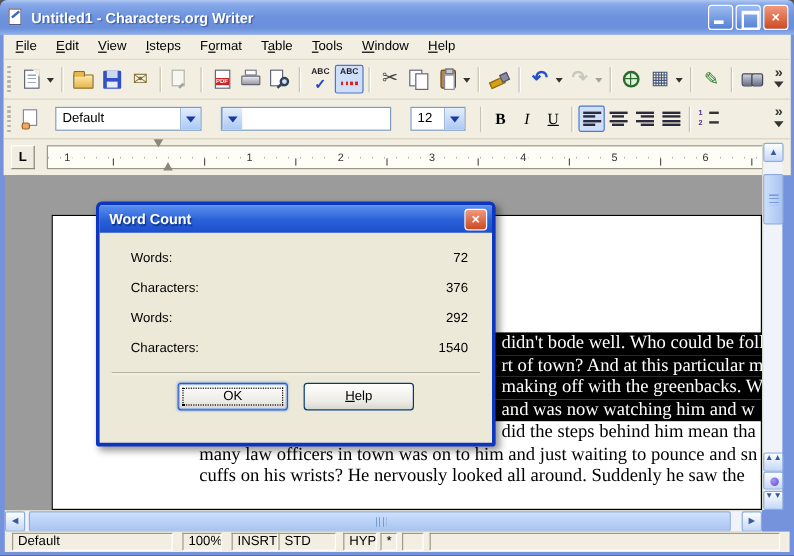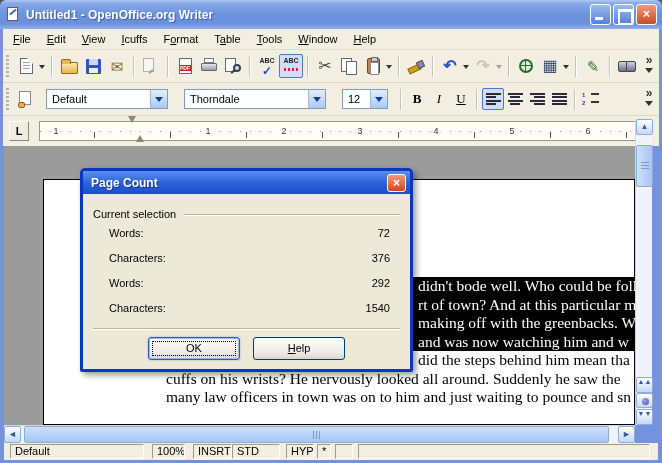--- a/index.html
+++ b/index.html
@@ -202,33 +202,33 @@
 </head>
 <body>
 
 <div id="win">
 
   <div class="titlebar">
     <span class="appicon">
         <span class="pg"></span>
         <span class="pen"></span>
       </span>
-    <span class="title-text">Untitled1 - OpenOffice.org Writer</span>
+    <span class="title-text">Untitled1 - Characters.org Writer</span>
     <span class="winbtns">
       <span class="wbtn min"></span>
       <span class="wbtn max"></span>
       <span class="wbtn close">×</span>
     </span>
   </div>
 
   <div class="menubar">
     <span class="menu-item"><span></span><span class="key">F</span><span>ile</span></span>
     <span class="menu-item"><span></span><span class="key">E</span><span>dit</span></span>
     <span class="menu-item"><span></span><span class="key">V</span><span>iew</span></span>
-    <span class="menu-item"><span></span><span class="key">I</span><span>cuffs</span></span>
+    <span class="menu-item"><span></span><span class="key">I</span><span>steps</span></span>
     <span class="menu-item"><span>F</span><span class="key">o</span><span>rmat</span></span>
     <span class="menu-item"><span>T</span><span class="key">a</span><span>ble</span></span>
     <span class="menu-item"><span></span><span class="key">T</span><span>ools</span></span>
     <span class="menu-item"><span></span><span class="key">W</span><span>indow</span></span>
     <span class="menu-item"><span></span><span class="key">H</span><span>elp</span></span>
   </div>
 
   <div class="tb tb1">
     <span class="grip"></span>
     <span class="tbgroup">
@@ -346,21 +346,20 @@
           <span class="hand"></span>
         </span>
       </span>
     <span class="combo" style="width:122px">
       <span class="val">Default</span>
       <span class="dd">
           <i></i>
         </span>
     </span>
     <span class="combo" style="width:142px">
-      <span class="val">Thorndale</span>
       <span class="dd">
           <i></i>
         </span>
     </span>
     <span class="combo" style="width:46px;margin-right:8px">
       <span class="val">12</span>
       <span class="dd">
           <i></i>
         </span>
     </span>
@@ -436,22 +435,22 @@
   </div>
 
   <div class="docwrap">
     <div class="page">
       <div class="textcol">
         <div class="ln sel"><span class="ind" style="display:inline-block">didn't bode well. Who could be foll</span></div>
         <div class="ln sel"><span class="ind" style="display:inline-block">rt of town? And at this particular m</span></div>
         <div class="ln sel"><span class="ind" style="display:inline-block">making off with the greenbacks. W</span></div>
         <div class="ln sel"><span class="ind" style="display:inline-block">and was now watching him and w</span></div>
         <div class="ln ind">did the steps behind him mean tha</div>
+        <div class="ln">many law officers in town was on to him and just waiting to pounce and sn</div>
         <div class="ln">cuffs on his wrists? He nervously looked all around. Suddenly he saw the</div>
-        <div class="ln">many law officers in town was on to him and just waiting to pounce and sn</div>
       </div>
     </div>
   </div>
 
   <div class="vscroll">
     <span class="sbtn" style="top:0">▲</span>
     <span class="vthumb"></span>
     <span class="sbtn dblar" style="top:258px">▲▲</span>
     <span class="navdot" style="top:274px">
         <b></b>
@@ -460,28 +459,24 @@
   </div>
 
   <div class="hscroll">
     <span class="hbtn" style="left:0">◄</span>
     <span class="hthumb"></span>
     <span class="hbtn" style="left:614px">►</span>
   </div>
 
   <div class="dialog">
     <div class="dtitle">
-      <span class="txt">Page Count</span>
+      <span class="txt">Word Count</span>
       <span class="dclose">×</span>
     </div>
     <div class="dbody">
-      <div class="grouplab">
-        <span class="t">Current selection</span>
-          <span class="ln"></span>
-      </div>
       <div class="drow">
         <span>Words:</span>
         <span class="v">72</span>
       </div>
       <div class="drow">
         <span>Characters:</span>
         <span class="v">376</span>
       </div>
       <div class="drow">
         <span>Words:</span>

